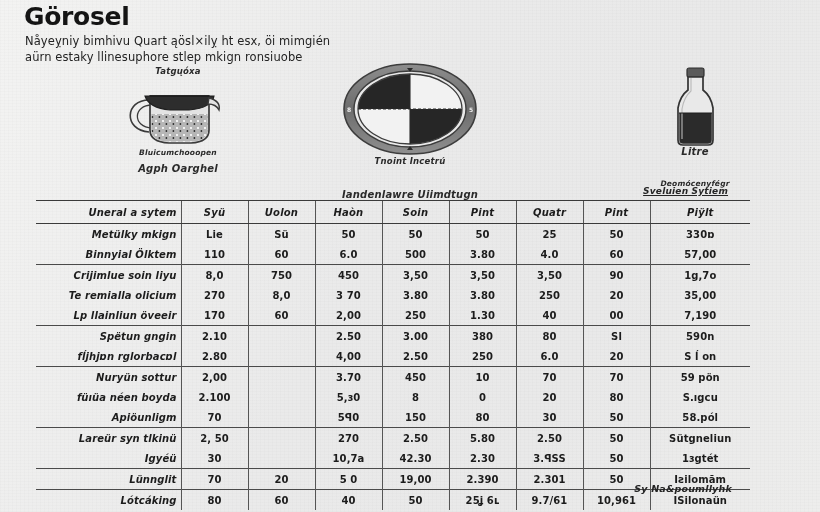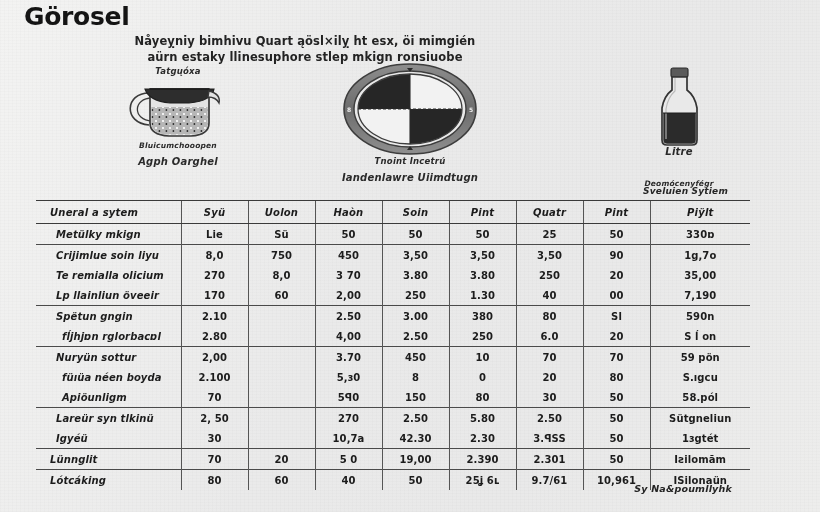--- a/index.html
+++ b/index.html
@@ -40,25 +40,24 @@
     font-weight: 800;
     letter-spacing: -0.3px;
     color: #141414;
   }
   .subtitle {
     position: absolute;
     left: 25px;
     top: 33px;
     width: 560px;
     font-size: 11.5px;
-    font-weight: 700;
+    font-weight: 400;
     line-height: 16px;
     color: #232323;
     letter-spacing: 0.1px;
-    text-align: center;
   }
   .subtitle span { display: block; }
 
   
   .illus-band {
     position: absolute;
     left: 0;
     top: 58px;
     width: 820px;
     height: 130px;
@@ -73,47 +72,48 @@
     font-style: italic;
     color: #2a2a2a;
     letter-spacing: 0.2px;
     white-space: nowrap;
   }
   .fig .cap.tiny { font-size: 7.5px; font-weight: 700; }
   .fig .cap.big  { font-size: 10px; }
 
   
   #fig-pitcher { left: 108px; top: 8px; width: 140px; }
-  #fig-pitcher .cap-top { margin-bottom: 1px; }
+  #fig-pitcher .cap-top { margin-bottom: 8px; }
   #fig-pitcher .art { height: 64px; position: relative; }
 
   
   #fig-oval { left: 330px; top: 4px; width: 160px; }
   #fig-oval .art { height: 94px; position: relative; }
 
   
   #fig-smallpitcher { left: 528px; top: 22px; width: 100px; }
   #fig-smallpitcher .art { height: 50px; position: relative; }
 
   
-  #fig-bottle { left: 624px; top: 8px; width: 110px; }
+  #fig-bottle { left: 640px; top: 8px; width: 110px; }
   #fig-bottle .art { height: 80px; position: relative; }
 
   svg { display: block; margin: 0 auto; }
 
   
   .sys-note {
     position: absolute;
     right: 92px;
     top: 186px;
     font-size: 9px;
     font-weight: 700;
     font-style: italic;
     color: #262626;
     letter-spacing: 0.2px;
+    text-decoration: underline;
   }
   .tbl-wrap {
     position: absolute;
     left: 36px;
     top: 200px;
     width: 682px;
   }
   table.grid {
     border-collapse: collapse;
     width: 682px;
@@ -129,21 +129,21 @@
     height: 16px;
     text-align: center;
     font-weight: 700;
     color: #1c1c1c;
     border-left: 1px solid #555;
     white-space: nowrap;
     overflow: hidden;
   }
   table.grid th:first-child, table.grid td:first-child {
     border-left: none;
-    text-align: left;
+    text-align: right;
     padding-left: 14px;
     font-style: italic;
   }
   table.grid thead th {
     font-style: italic;
     font-size: 10px;
     letter-spacing: 0.2px;
     border-top: 1.6px solid #3a3a3a;
     border-bottom: 1.2px solid #3a3a3a;
     height: 18px;
@@ -240,21 +240,21 @@
           <line x1="22" y1="47" x2="126" y2="47" stroke="#2a2a2a" stroke-width="1.1" stroke-dasharray="3 2"></line>
           <line x1="74" y1="12" x2="74" y2="82" stroke="#2a2a2a" stroke-width="1.1"></line>
 
           <path d="M71 6 l3 4 l3 -4 z" fill="#2a2a2a"></path>
           <path d="M71 88 l3 -4 l3 4 z" fill="#2a2a2a"></path>
           <text x="11" y="50" font-size="6" font-family="DejaVu Sans" fill="#f0f0f0" font-weight="bold">8</text>
           <text x="133" y="50" font-size="6" font-family="DejaVu Sans" fill="#f0f0f0" font-weight="bold">5</text>
         </svg>
       </div>
       <div class="cap">Tnoint  Incetrú</div>
-      <div class="cap big" style="margin-top:6px">Iandenlawre Uiimdtugn</div>
+      <div class="cap big" style="margin-top:23px">Iandenlawre Uiimdtugn</div>
     </div>
 
 
     <div class="fig" id="fig-bottle">
       <div class="art">
         <svg width="70" height="84" viewBox="0 0 70 84">
 
           <rect x="27" y="2" width="17" height="9" rx="2" fill="#5a5a5a" stroke="#2f2f2f" stroke-width="1.2"></rect>
 
           <path d="M28 11 L28 24 Q20 30 18 42 L18 74 Q18 79 23 79 L48 79 Q53 79 53 74 L53 42 Q51 30 43 24 L43 11 Z" fill="#e9e9e9" stroke="#333" stroke-width="1.7"></path>
@@ -305,20 +305,31 @@
             <td class="indent1">Metülky mkign</td>
             <td>Lie</td>
             <td>Sü</td>
             <td>50</td>
             <td>50</td>
             <td>50</td>
             <td>25</td>
             <td>50</td>
             <td>330ɒ</td>
           </tr>
+          <tr class="noborder">
+            <td class="indent1">Binnyial Ölktem</td>
+            <td>110</td>
+            <td>60</td>
+            <td>6.0</td>
+            <td>500</td>
+            <td>3.80</td>
+            <td>4.0</td>
+            <td>60</td>
+            <td>57,00</td>
+          </tr>
         </tbody>
         <tbody class="grp">
           <tr>
             <td class="indent1">Crijimlue soin liyu</td>
             <td>8,0</td>
             <td>750</td>
             <td>450</td>
             <td>3,50</td>
             <td>3,50</td>
             <td>3,50</td>

